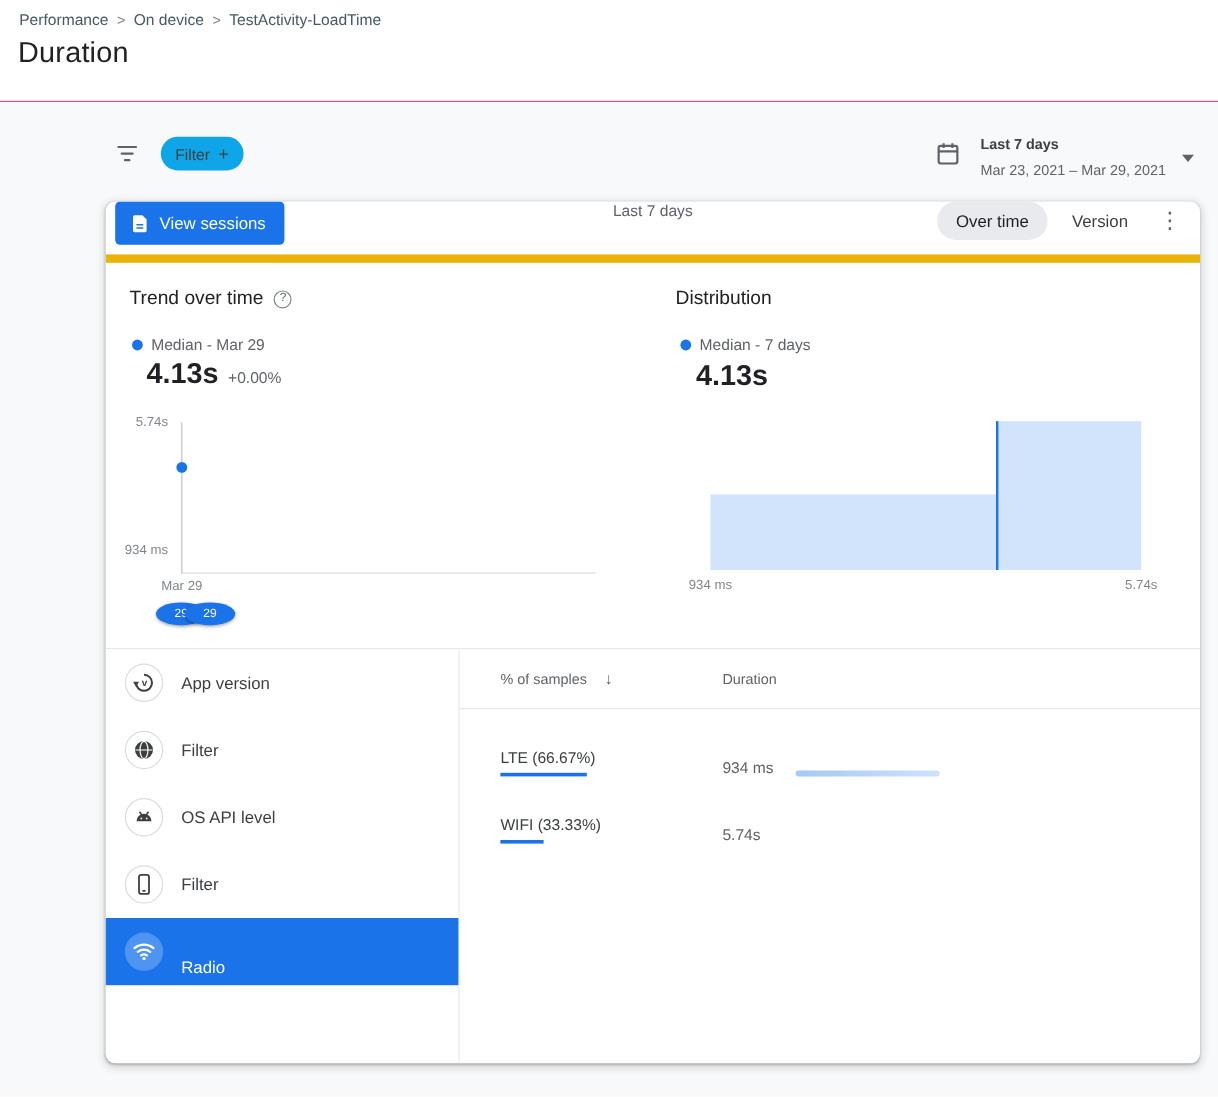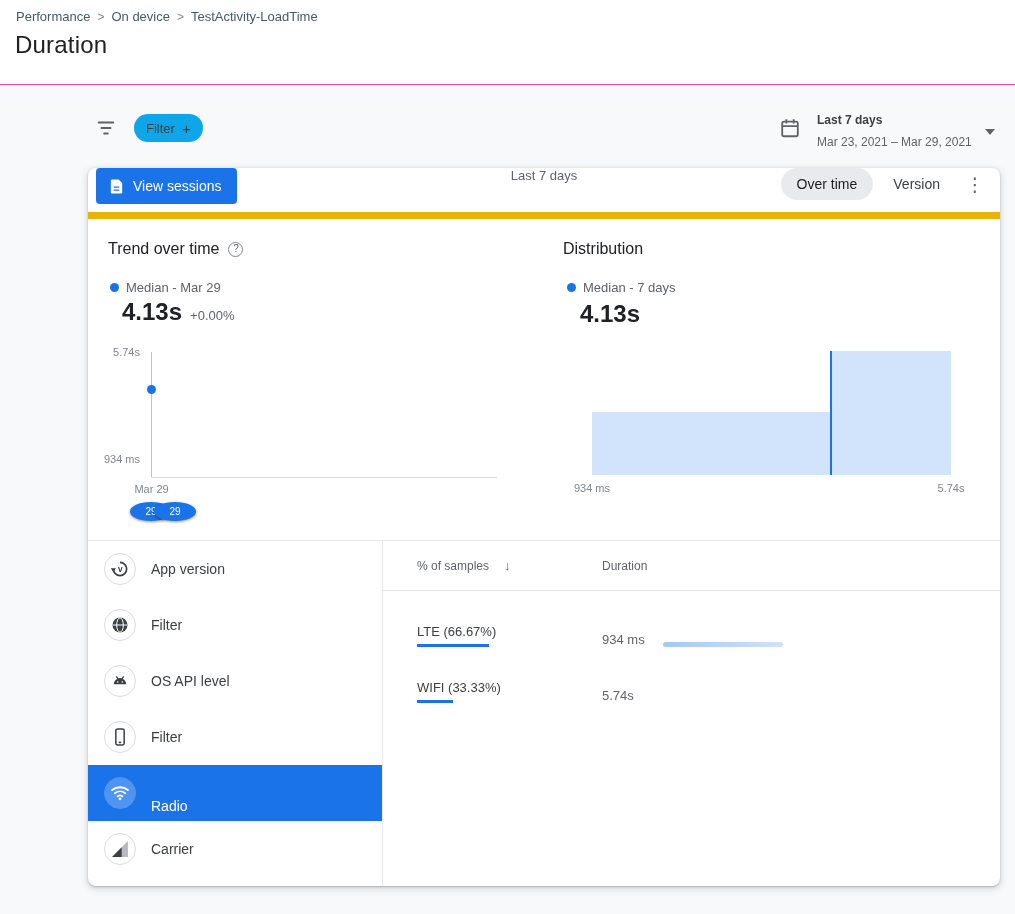--- a/index.html
+++ b/index.html
@@ -261,29 +261,20 @@
                   <path d="M2.5 8.5a15 15 0 0 1 19 0"></path>
                   <path d="M5.8 12.2a10 10 0 0 1 12.4 0"></path>
                   <path d="M9.1 15.8a5.2 5.2 0 0 1 5.8 0"></path>
                 </g>
                 <circle cx="12" cy="19" r="1.7" fill="#fff"></circle>
               </svg>
           </span>
           <span class="nav-label">Radio</span>
         </div>
 
-        <div class="nav-item">
-          <span class="icon-circle">
-            <svg width="20" height="20" viewBox="0 0 24 24">
-                <path d="M21.5 21.5H2.5L21.5 2.5z" fill="#b6babf"></path>
-                <path d="M14 21.5H2.5L14 10z" fill="#3c4043"></path>
-              </svg>
-          </span>
-          <span class="nav-label">Carrier</span>
-        </div>
 
       </div>
 
       <div class="table">
         <div class="table-header">
           <span class="col-samples">
             <span>% of samples</span>
             <span class="sort-icon">↓</span>
           </span>
           <span class="col-duration">Duration</span>

